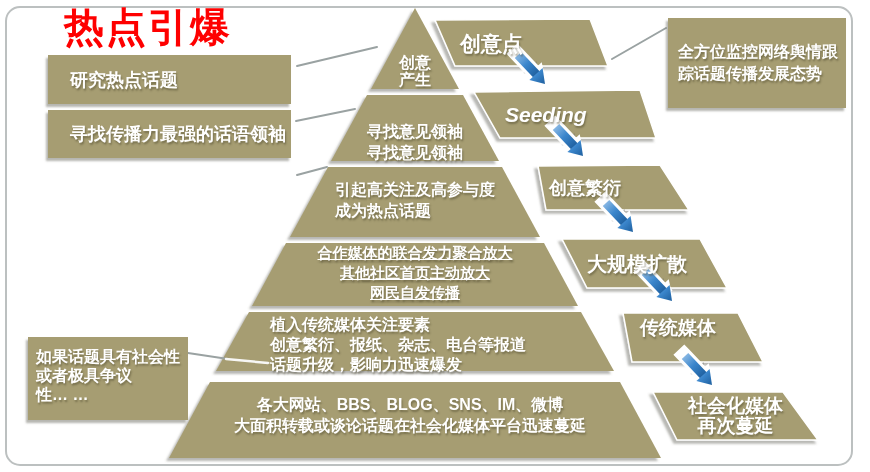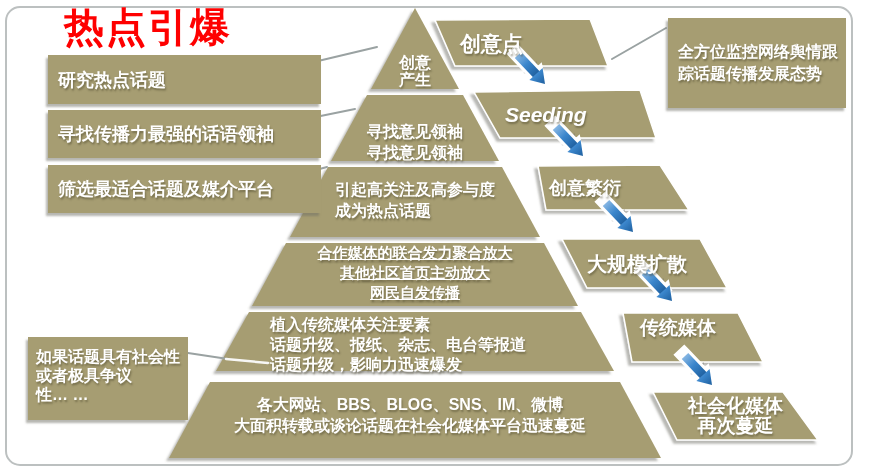--- a/index.html
+++ b/index.html
@@ -10,23 +10,23 @@
   .stage svg{position:absolute;left:0;top:0;}
   .shape{fill:var(--shape,#a69d72);}
   .pshape{fill:var(--shape,#a69d72);stroke:#ffffff;stroke-width:1.5;}
   .conn{stroke:#9aa2a2;stroke-width:2;fill:none;stroke-linecap:round;}
   .connw{stroke:#f7f7f5;stroke-width:2.5;fill:none;stroke-linecap:round;}
   .title{
     position:absolute;left:64px;top:0;font-size:40px;letter-spacing:2px;
     color:var(--title_red,#ff0000);white-space:nowrap;
   }
   .lbox{
-    position:absolute;left:48px;width:273px;background:var(--shape,#a69d72);
+    position:absolute;left:48px;width:243px;background:var(--shape,#a69d72);
     color:var(--text,#fff);display:flex;align-items:center;
-    padding-left:10px;box-sizing:border-box;font-size:18px;white-space:nowrap;
+    padding-left:22px;box-sizing:border-box;font-size:18px;white-space:nowrap;
     box-shadow:-2px 3px 2px rgba(110,110,100,.5);
     text-shadow:1px 2px 2px rgba(60,55,30,.45);
   }
   .notebox{
     position:absolute;left:28px;top:337px;width:160px;height:83px;
     background:var(--shape,#a69d72);color:var(--text,#fff);font-size:16px;line-height:19px;
     padding:10px 0 0 8px;box-sizing:border-box;
     box-shadow:-2px 3px 2px rgba(110,110,100,.5);
     text-shadow:1px 2px 2px rgba(60,55,30,.45);
   }
@@ -102,23 +102,20 @@
   </svg>
 
   <div class="title">热点引爆</div>
 
   <div class="lbox" style="top:55px;height:49px;">
     <span>研究热点话题</span>
   </div>
   <div class="lbox" style="top:110px;height:48px;">
     <span>寻找传播力最强的话语领袖</span>
   </div>
-  <div class="lbox" style="top:165px;height:48px;">
-    <span>筛选最适合话题及媒介平台</span>
-  </div>
 
   <div class="notebox">
     <div>如果话题具有社会性</div>
     <div>或者极具争议</div>
     <div>性… …</div>
   </div>
 
   <div class="monitor">
     <div>全方位监控网络舆情跟</div>
     <div>踪话题传播发展态势</div>
@@ -136,21 +133,21 @@
     <div>引起高关注及高参与度</div>
     <div>成为热点话题</div>
   </div>
   <div class="t ctr" style="left:265px;top:243px;width:300px;font-size:15px;line-height:20px;text-decoration:underline;">
     <div>合作媒体的联合发力聚合放大</div>
     <div>其他社区首页主动放大</div>
     <div>网民自发传播</div>
   </div>
   <div class="t" style="left:270px;top:315px;font-size:16px;line-height:20px;">
     <div>植入传统媒体关注要素</div>
-    <div>话题升级、报纸、杂志、电台等报道</div>
+    <div>创意繁衍、报纸、杂志、电台等报道</div>
     <div>话题升级，影响力迅速爆发</div>
   </div>
   <div class="t ctr" style="left:195px;top:394px;width:430px;font-size:16px;line-height:21px;">
     <div>各大网站、BBS、BLOG、SNS、IM、微博</div>
     <div>大面积转载或谈论话题在社会化媒体平台迅速蔓延</div>
   </div>
 
   <div class="t" style="left:460px;top:30px;font-size:21px;">创意点</div>
   <div class="t" style="left:505px;top:103px;font-size:21px;font-style:italic;">Seeding</div>
   <div class="t" style="left:549px;top:176px;font-size:18px;">创意繁衍</div>

